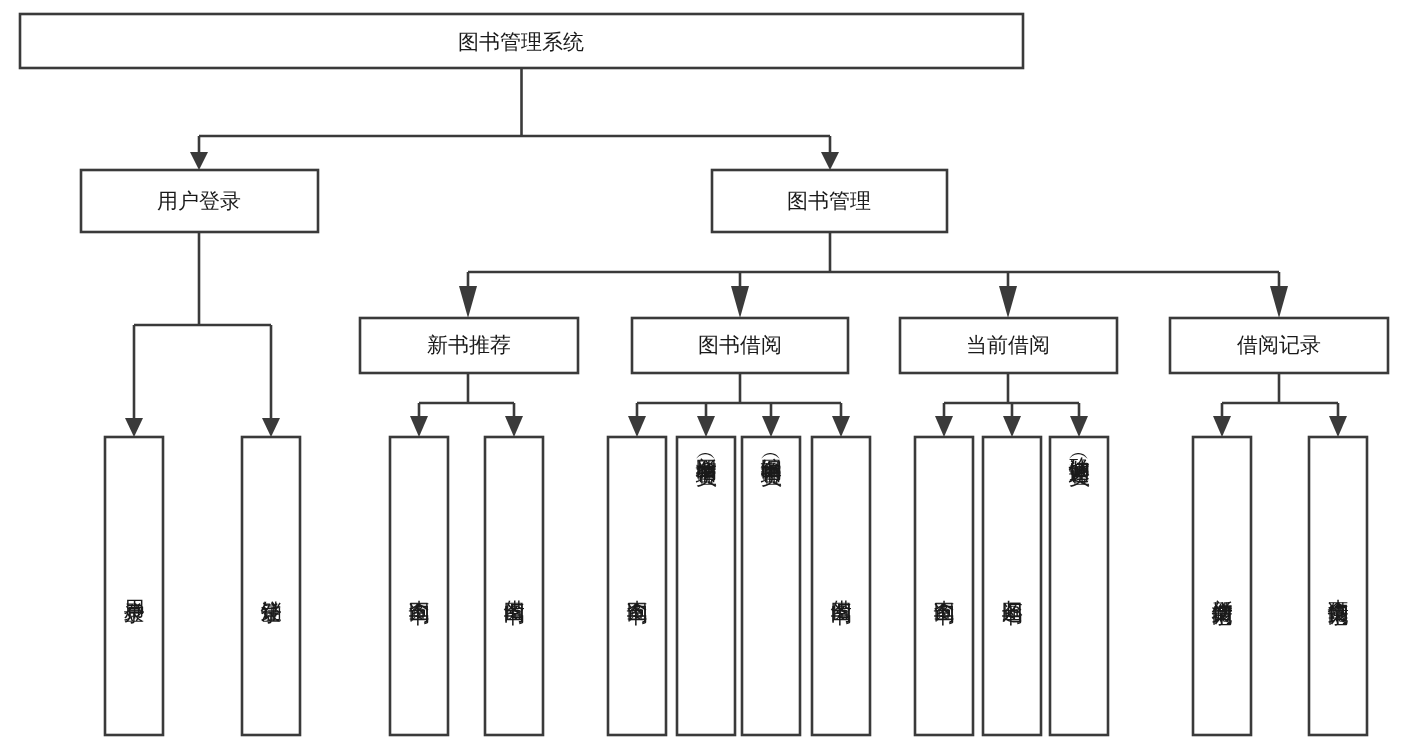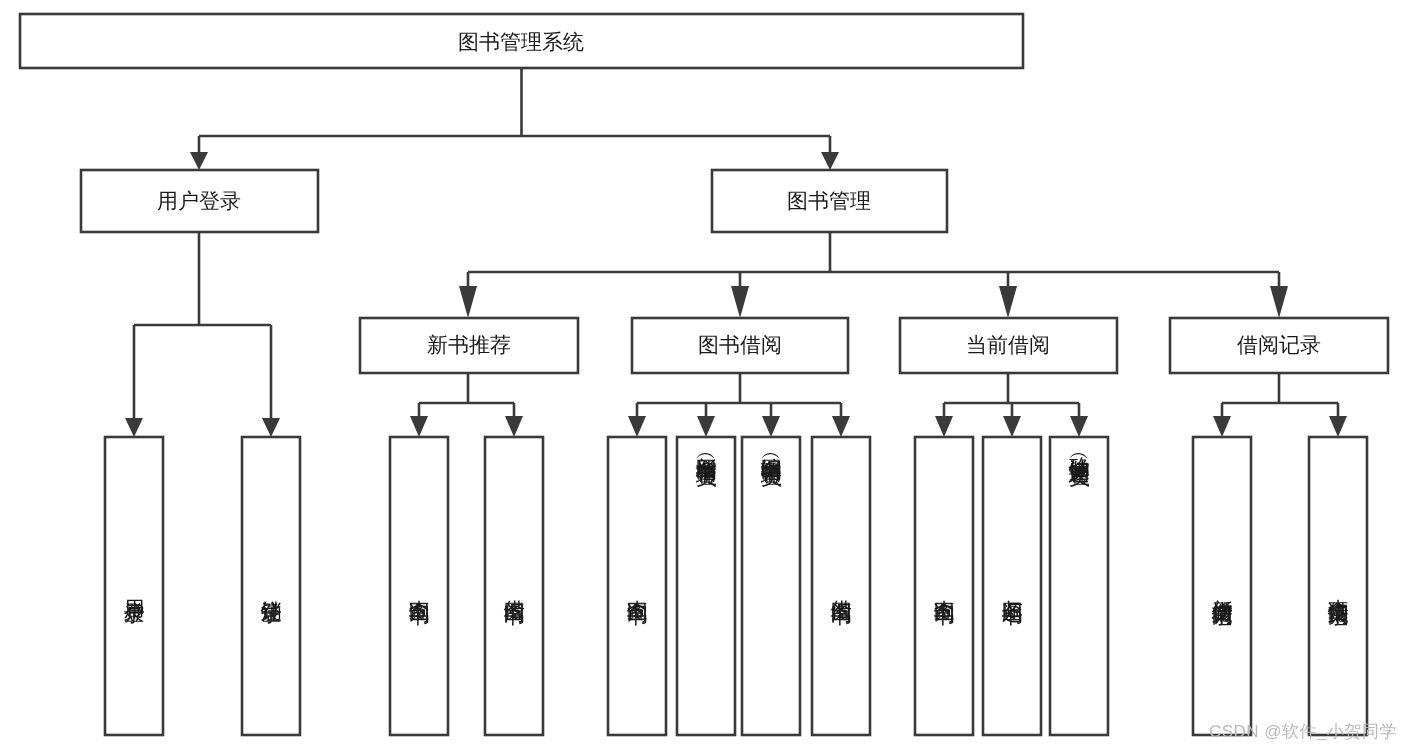--- a/index.html
+++ b/index.html
@@ -225,14 +225,13 @@
     <span class="leaf-text">确认归还（管理员）</span>
   </div>
 
   <div class="leaf-text-box" style="left:1193px; top:437px; width:58px; height:298px;">
     <span class="leaf-text">新增借阅记录</span>
   </div>
   <div class="leaf-text-box" style="left:1309px; top:437px; width:58px; height:298px;">
     <span class="leaf-text">查询借阅记录</span>
   </div>
 
-  <div class="watermark">CSDN @软件_小贺同学</div>
 </div>
 
 </body></html>

